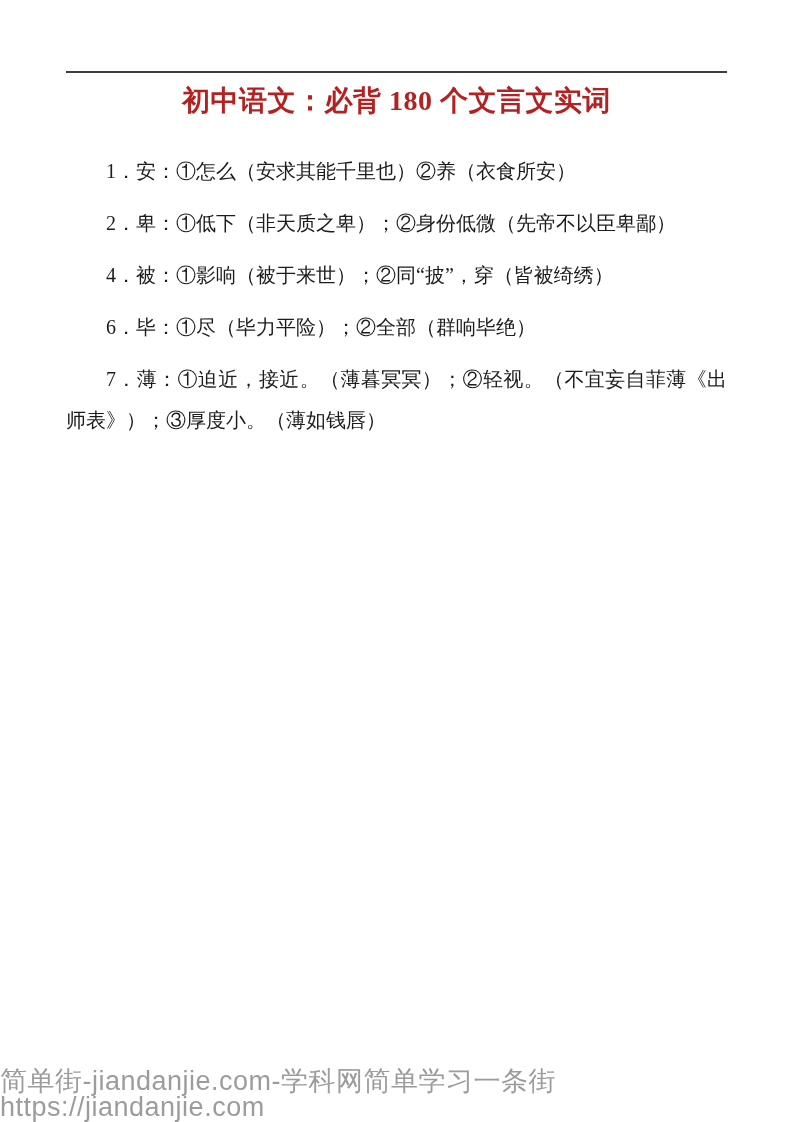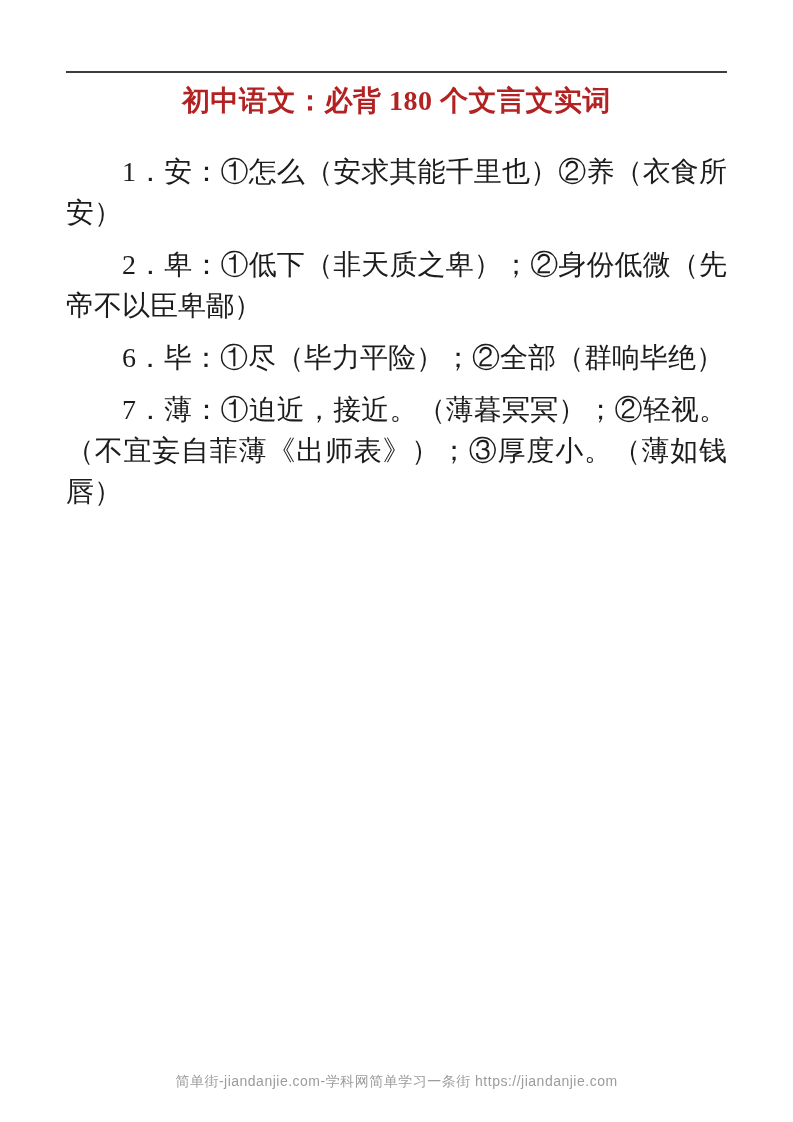--- a/index.html
+++ b/index.html
@@ -33,47 +33,48 @@
     margin: 8px 0 30px 0;
     text-align: center;
     font-size: 28px;
     line-height: 40px;
     font-weight: bold;
     color: var(--title-color, #b22222);
     letter-spacing: 0.5px;
   }
   .entry {
     margin: 0 0 11px 0;
-    font-size: 28px;
+    font-size: 20px;
     line-height: 41px;
     text-align: justify;
     text-indent: 2em;
     color: var(--text-color, #1c1c1c);
   }
   .page-footer {
     position: absolute;
     left: 0;
     top: 1068px;
     width: 100%;
-    text-align: center;
+    text-align: left;
     font-family: "Liberation Sans", "DejaVu Sans", sans-serif;
-    font-size: 14px;
+    font-size: 27px;
     line-height: 26px;
     color: var(--footer-color, #9c9c9c);
     letter-spacing: 0.5px;
   }
 </style>
 </head>
 <body>
 
 <div class="page">
   <div class="top-rule"></div>
   <div class="content">
     <h1 class="doc-title">初中语文：必背 180 个文言文实词</h1>
     <div>
         <p class="entry">1．安：①怎么（安求其能千里也）②养（衣食所安）</p>
         <p class="entry">2．卑：①低下（非天质之卑）；②身份低微（先帝不以臣卑鄙）</p>
+        <p class="entry">4．被：①影响（被于来世）；②同“披”，穿（皆被绮绣）</p>
         <p class="entry">6．毕：①尽（毕力平险）；②全部（群响毕绝）</p>
         <p class="entry">7．薄：①迫近，接近。（薄暮冥冥）；②轻视。（不宜妄自菲薄《出师表》）；③厚度小。（薄如钱唇）</p>
       </div>
   </div>
   <div class="page-footer">简单街-jiandanjie.com-学科网简单学习一条街 https://jiandanjie.com</div>
 </div>
 
 </body></html>

